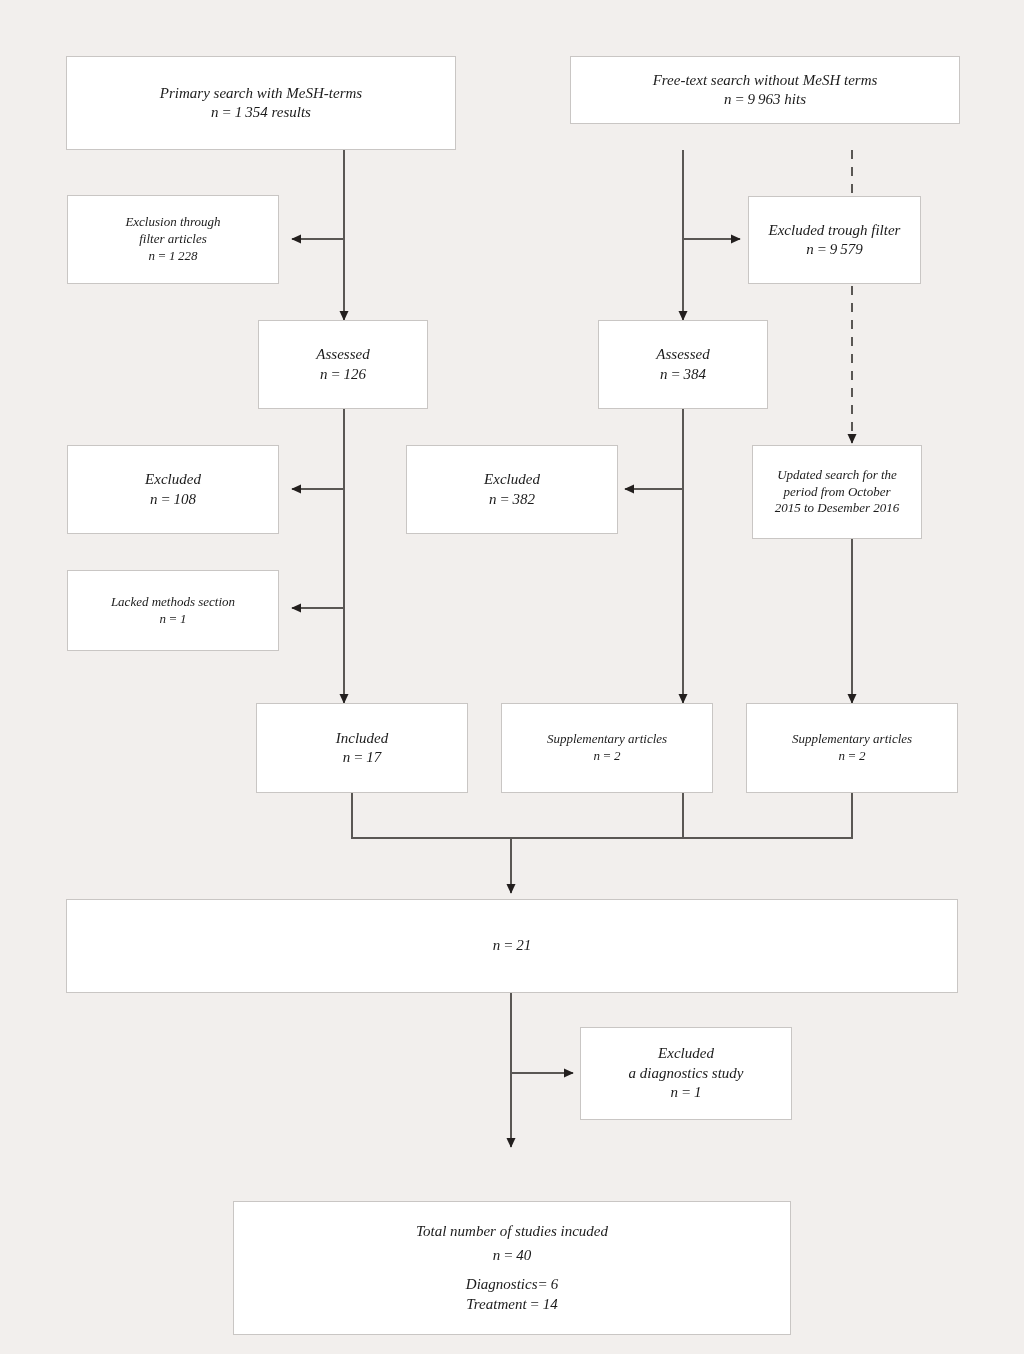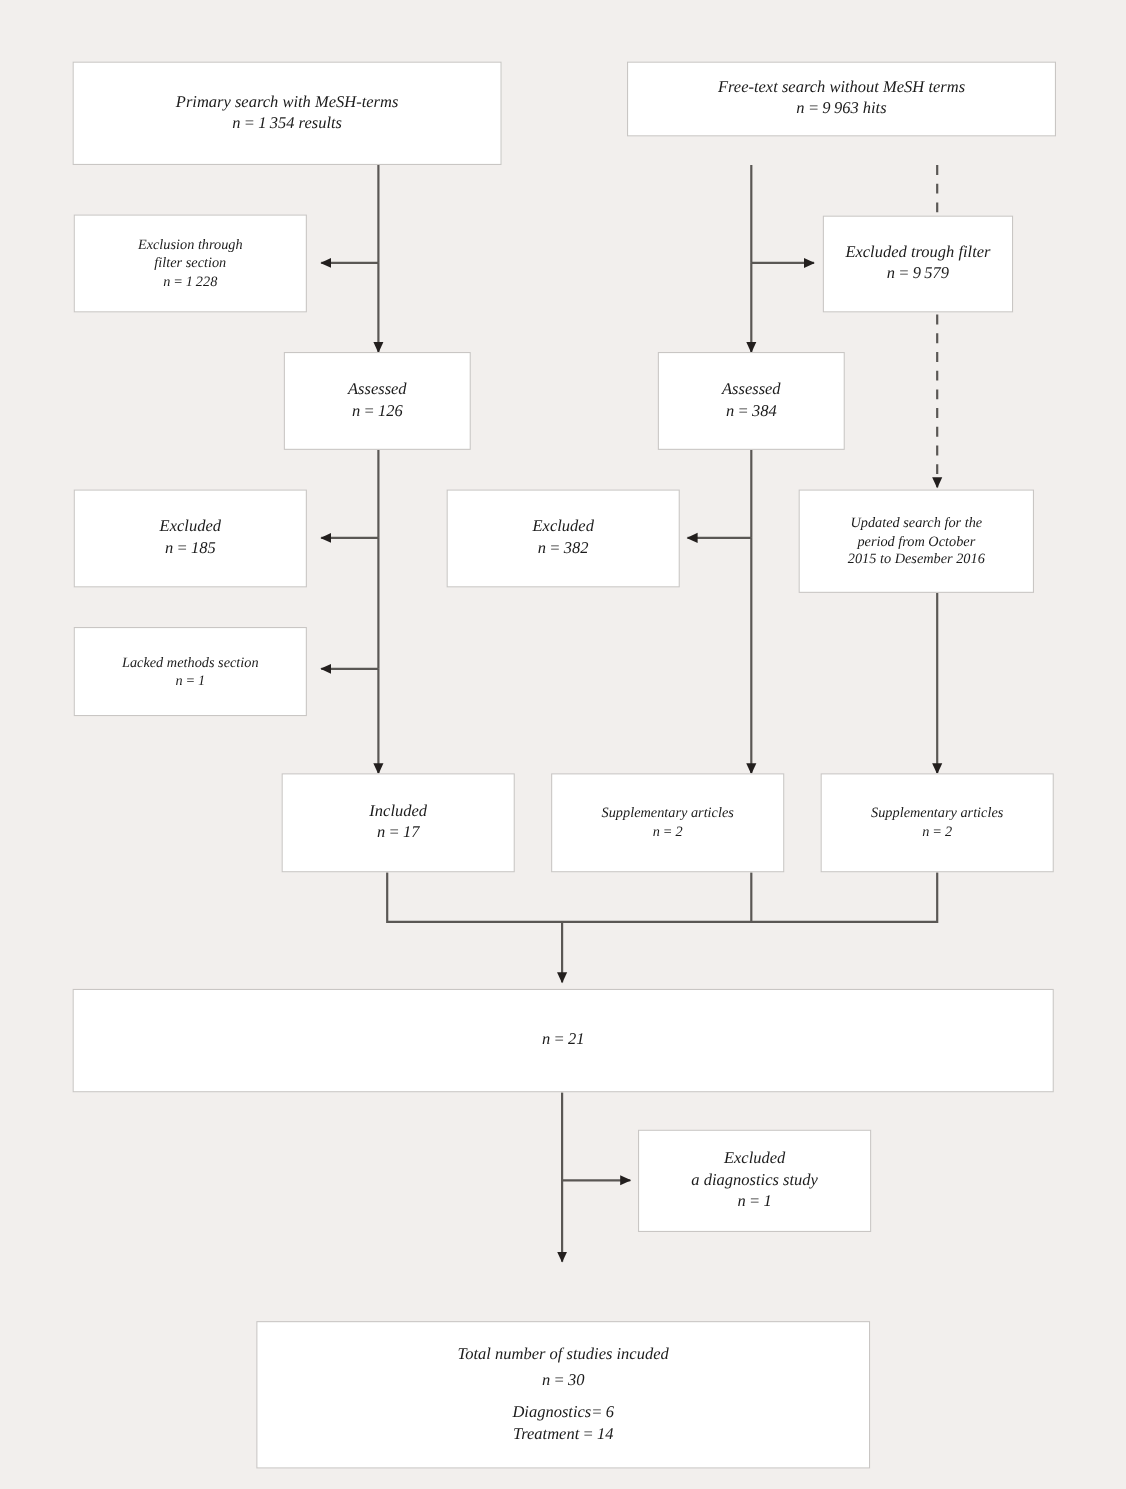--- a/index.html
+++ b/index.html
@@ -80,50 +80,50 @@
     <span class="ln">n = 1 354 results</span>
   </div>
 
   <div class="node fs18" style="left:570px;top:56px;width:390px;height:68px;">
     <span class="ln">Free-text search without MeSH terms</span>
     <span class="ln">n = 9 963 hits</span>
   </div>
 
   <div class="node fs17" style="left:67px;top:195px;width:212px;height:89px;">
     <span class="ln">Exclusion through</span>
-    <span class="ln">filter section</span>
+    <span class="ln">filter articles</span>
     <span class="ln">n = 1 228</span>
   </div>
 
   <div class="node fs18" style="left:748px;top:196px;width:173px;height:88px;">
     <span class="ln">Excluded trough filter</span>
     <span class="ln">n = 9 579</span>
   </div>
 
   <div class="node fs18" style="left:258px;top:320px;width:170px;height:89px;">
     <span class="ln">Assessed</span>
     <span class="ln">n = 126</span>
   </div>
 
   <div class="node fs18" style="left:598px;top:320px;width:170px;height:89px;">
     <span class="ln">Assessed</span>
     <span class="ln">n = 384</span>
   </div>
 
   <div class="node fs18" style="left:67px;top:445px;width:212px;height:89px;">
     <span class="ln">Excluded</span>
-    <span class="ln">n = 185</span>
+    <span class="ln">n = 108</span>
   </div>
 
   <div class="node fs18" style="left:406px;top:445px;width:212px;height:89px;">
     <span class="ln">Excluded</span>
     <span class="ln">n = 382</span>
   </div>
 
-  <div class="node fs17" style="left:726px;top:445px;width:214px;height:94px;">
+  <div class="node fs17" style="left:752px;top:445px;width:170px;height:94px;">
     <span class="ln">Updated search for the</span>
     <span class="ln">period from October</span>
     <span class="ln">2015 to Desember 2016</span>
   </div>
 
   <div class="node fs17" style="left:67px;top:570px;width:212px;height:81px;font-family:Liberation Serif, serif;">
     <span class="ln">Lacked methods section</span>
     <span class="ln">n = 1</span>
   </div>
 
@@ -147,18 +147,18 @@
   </div>
 
   <div class="node fs18" style="left:580px;top:1027px;width:212px;height:93px;">
     <span class="ln">Excluded</span>
     <span class="ln">a diagnostics study</span>
     <span class="ln">n = 1</span>
   </div>
 
   <div class="node fs18" style="left:233px;top:1153px;width:558px;height:134px;margin-top:48px;">
     <span class="ln">Total number of studies incuded</span>
-    <span class="ln" style="margin-top:4px;">n = 30</span>
+    <span class="ln" style="margin-top:4px;">n = 40</span>
     <span class="ln" style="margin-top:10px;">Diagnostics= 6</span>
     <span class="ln">Treatment = 14</span>
   </div>
 
 </div>
 
 </body></html>

